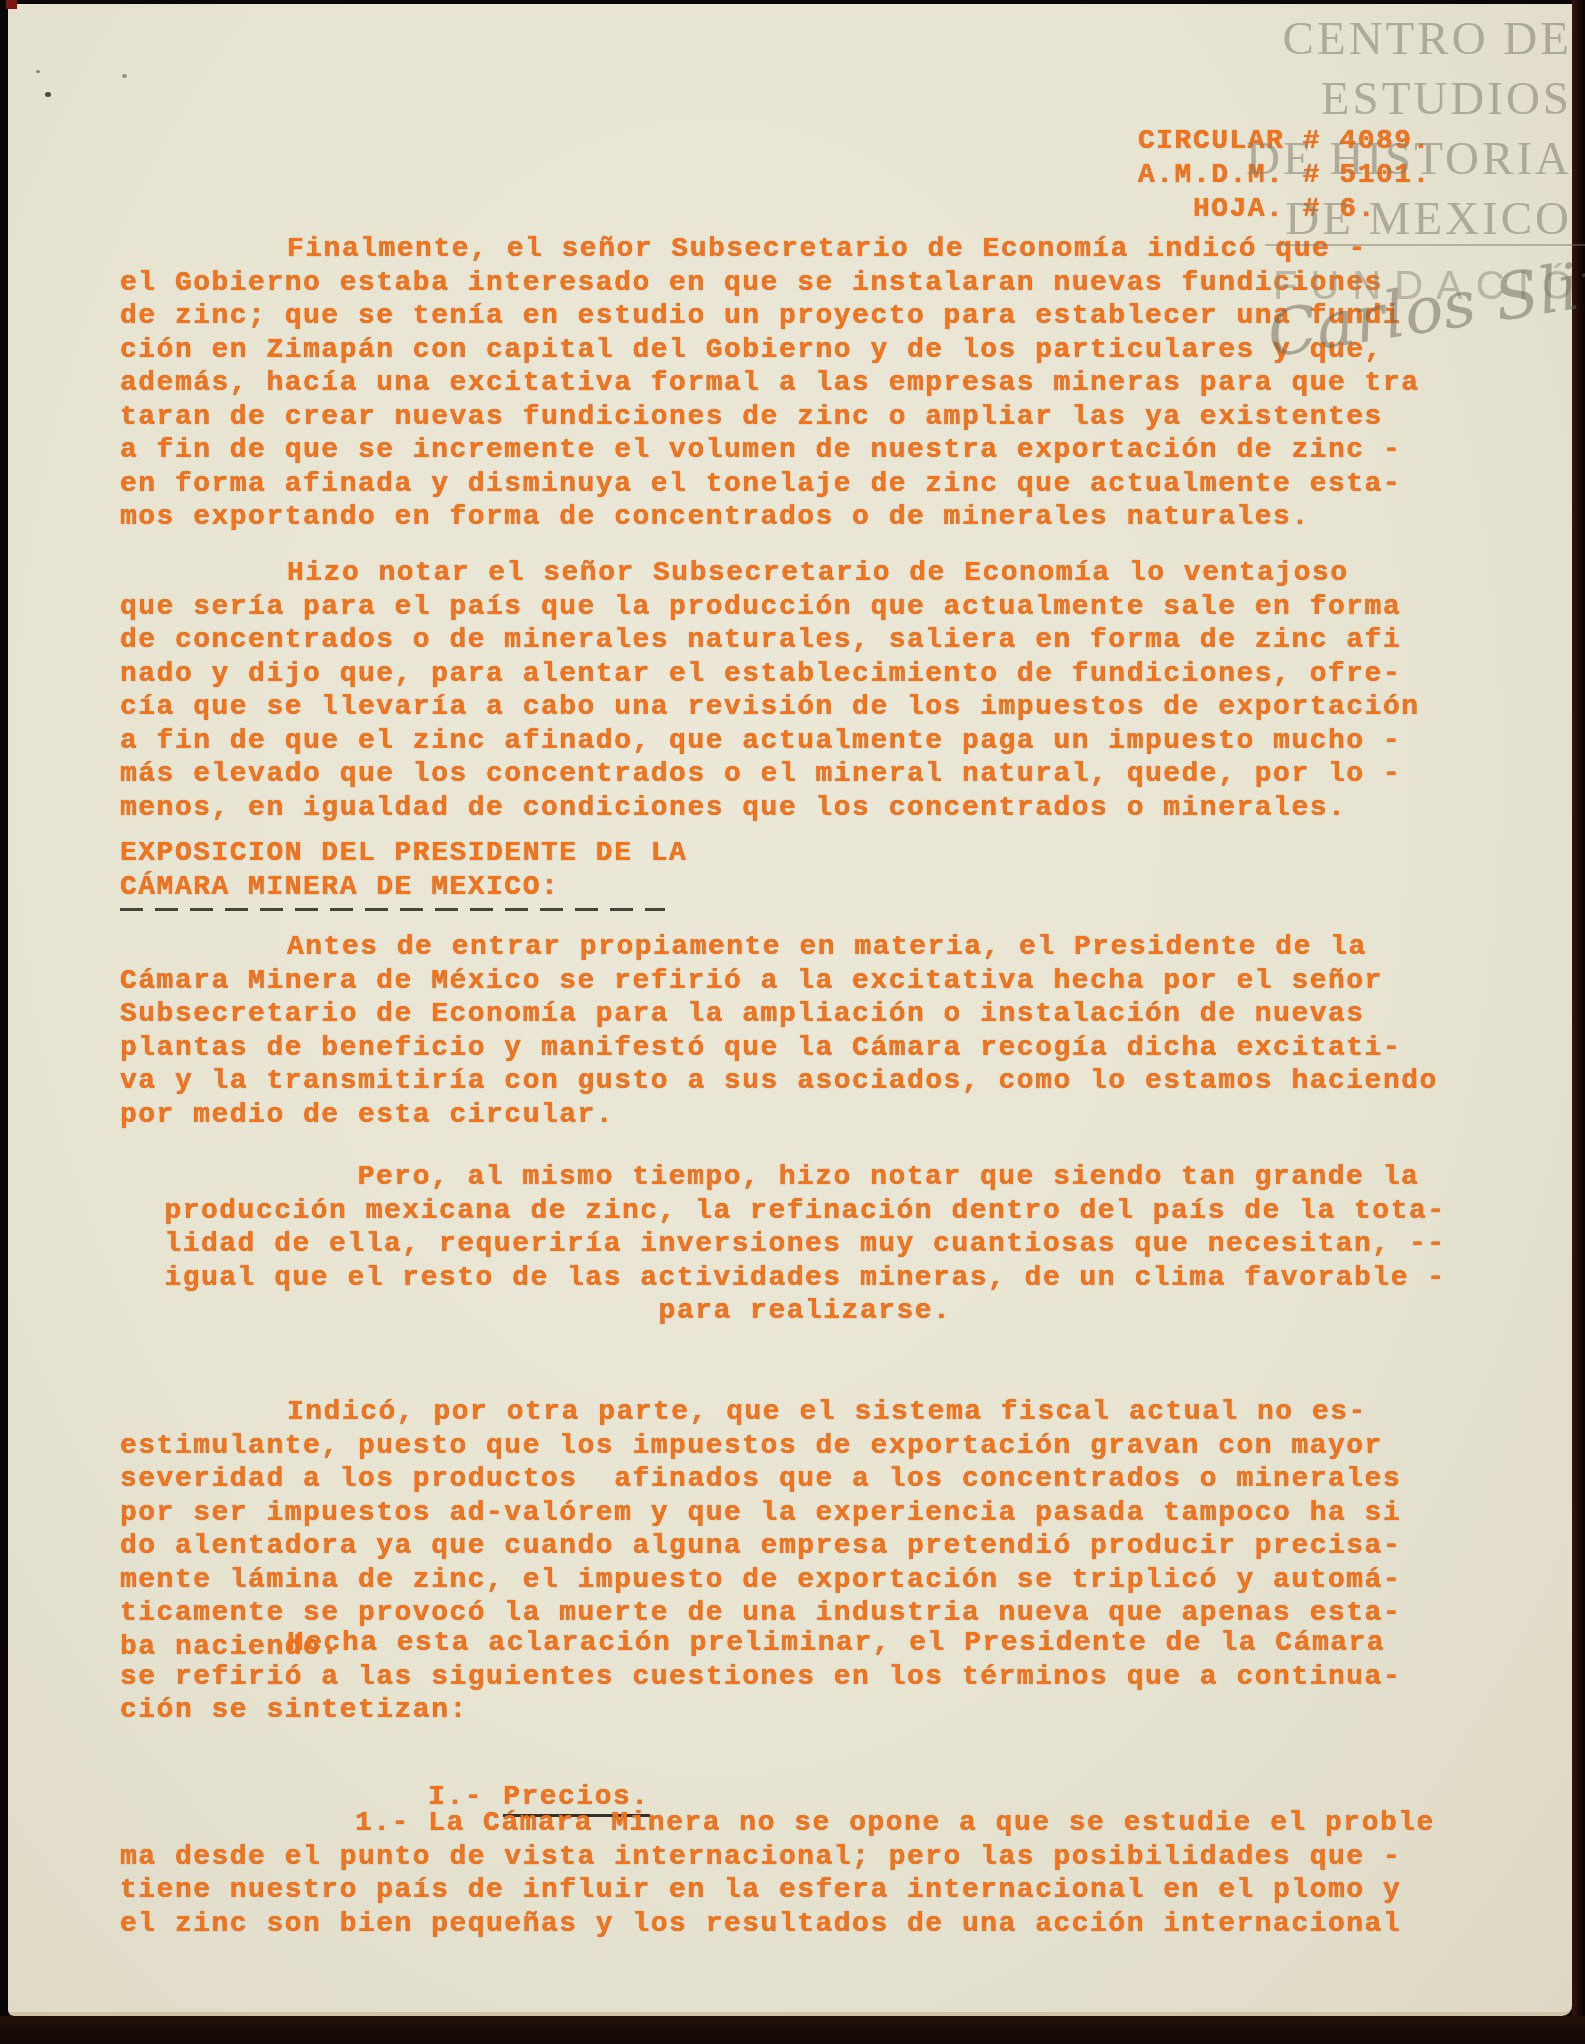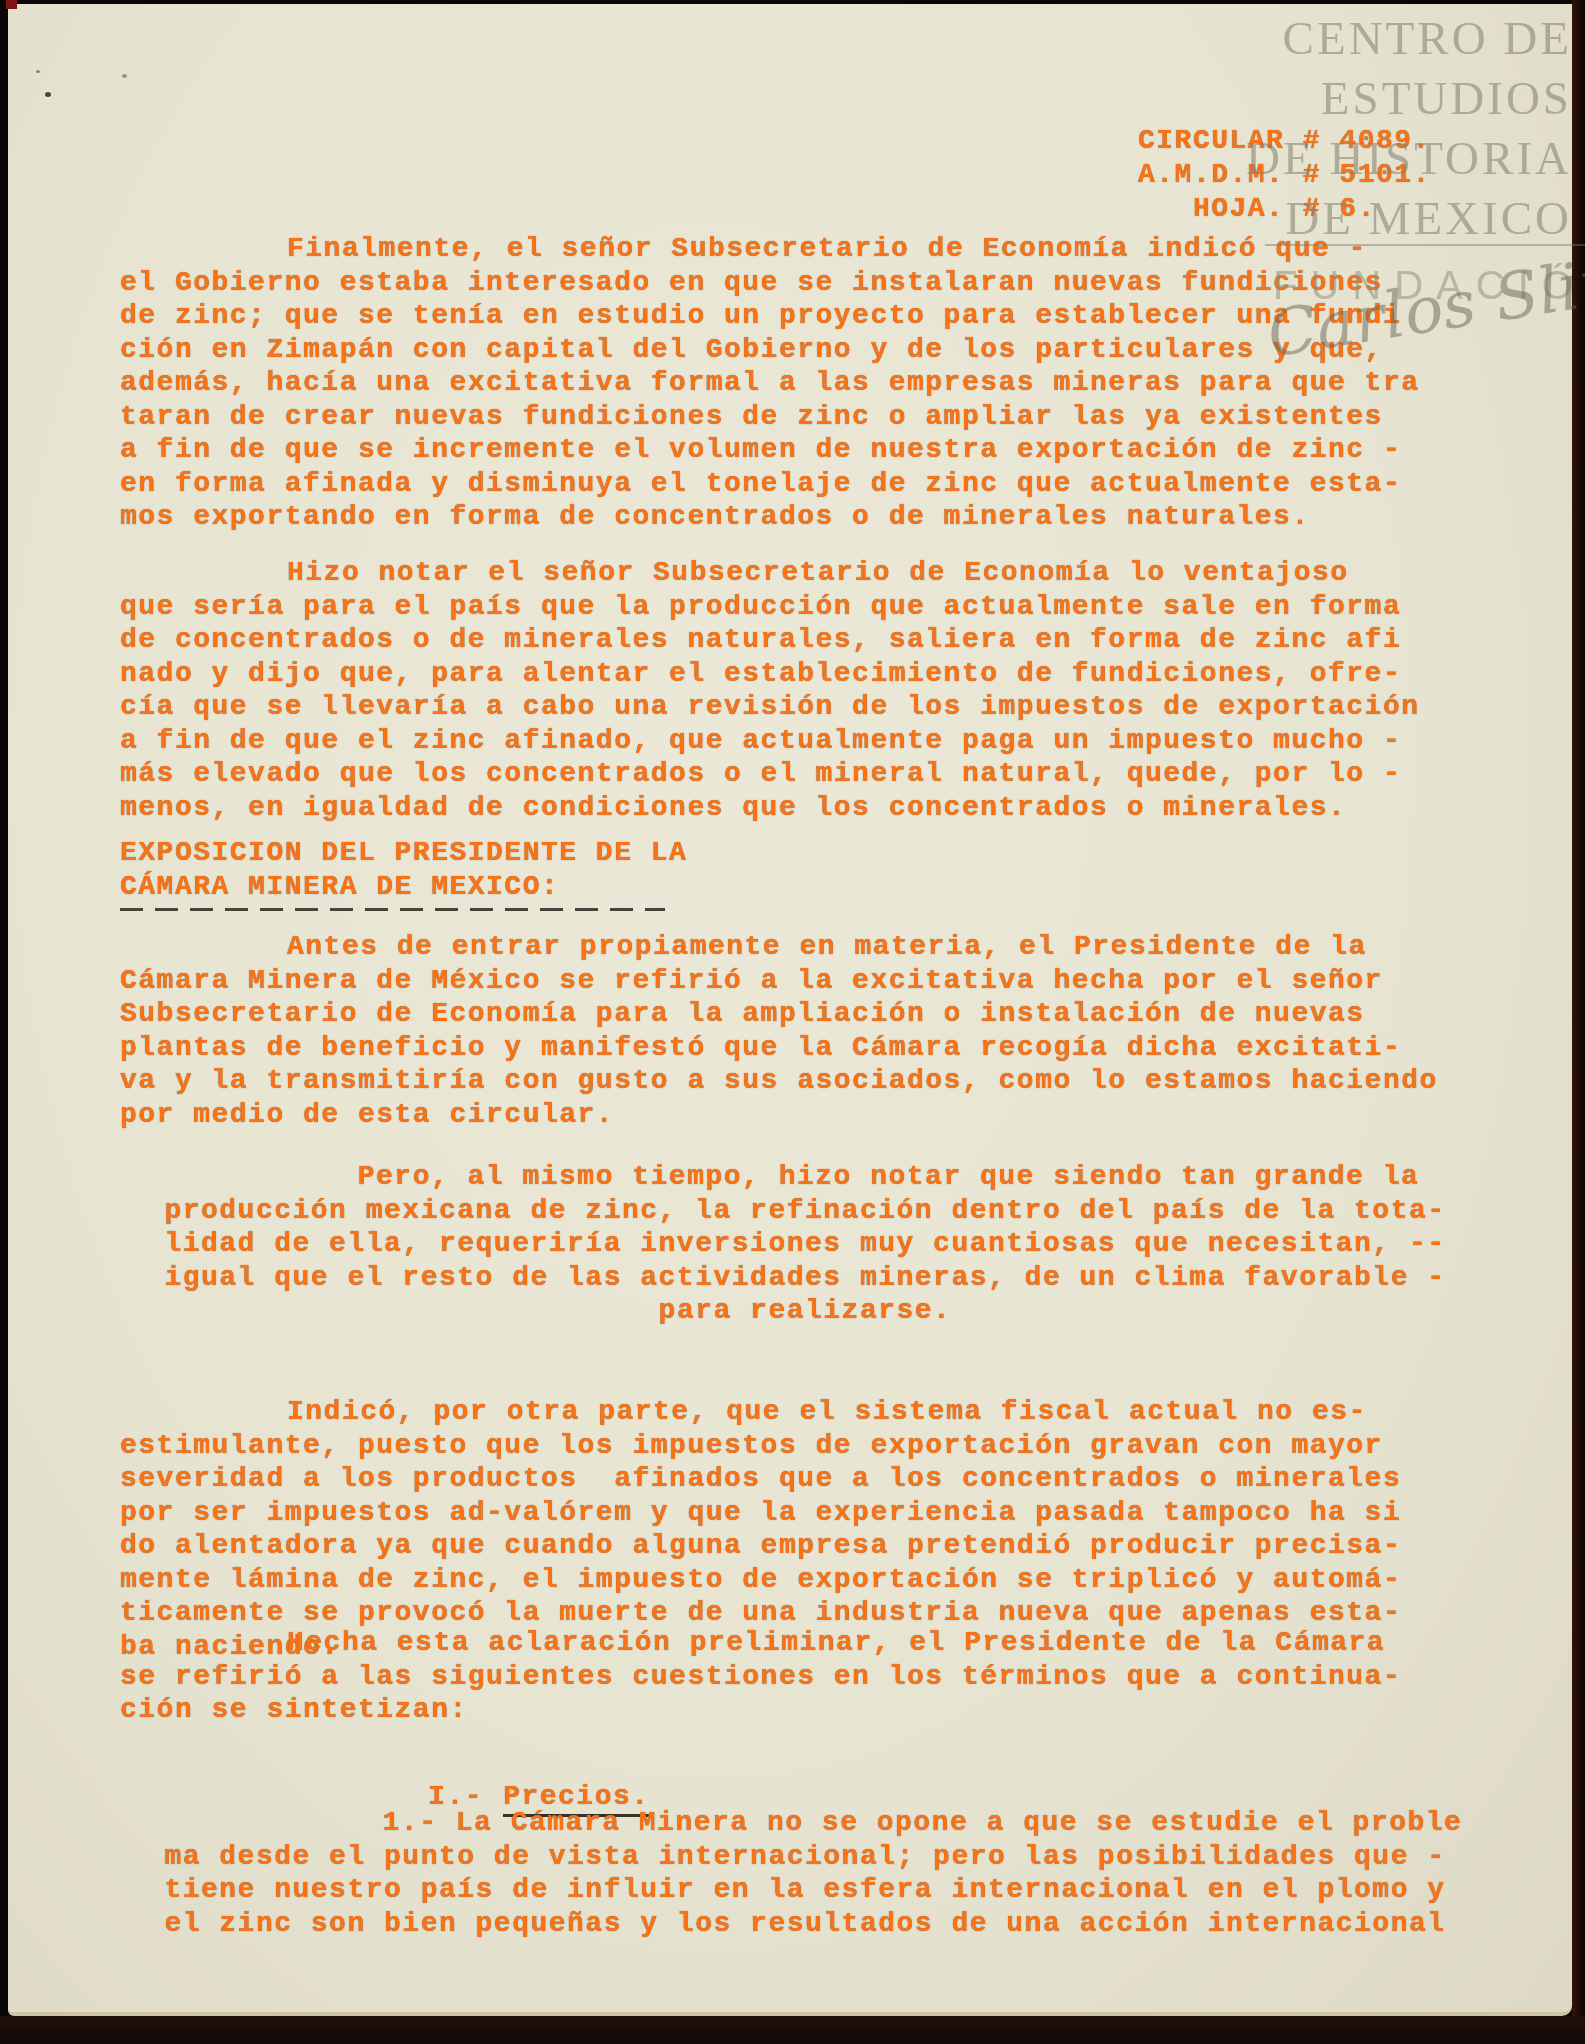--- a/index.html
+++ b/index.html
@@ -153,21 +153,21 @@
 ticamente se provocó la muerte de una industria nueva que apenas esta-
 ba naciendo.</div>
   <div class="para typed" style="top:1626px;">Hecha esta aclaración preliminar, el Presidente de la Cámara
 se refirió a las siguientes cuestiones en los términos que a continua-
 ción se sintetizan:</div>
 
   <div class="section-line typed">
     <span>I.-</span><span class="section-title">Precios.</span>
   </div>
 
-  <div class="para typed" style="top:1806px;text-indent:235px;text-align:center;">1.- La Cámara Minera no se opone a que se estudie el proble
+  <div class="para typed" style="top:1806px;text-indent:235px;">1.- La Cámara Minera no se opone a que se estudie el proble
 ma desde el punto de vista internacional; pero las posibilidades que -
 tiene nuestro país de influir en la esfera internacional en el plomo y
 el zinc son bien pequeñas y los resultados de una acción internacional</div>
 
   <div class="wm-center">CENTRO DE
 ESTUDIOS
 DE HISTORIA
 DE MEXICO</div>
   <div class="wm-rule"></div>
   <div class="wm-foundation">FUNDACIÓN</div>

